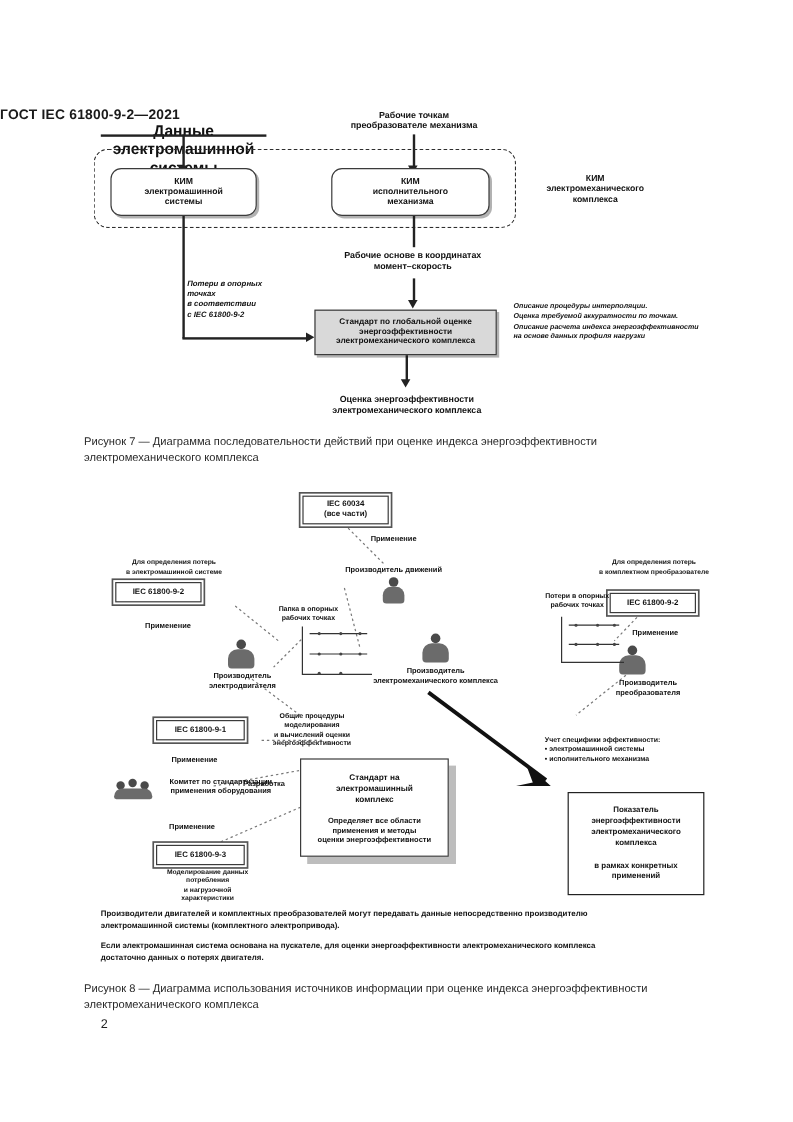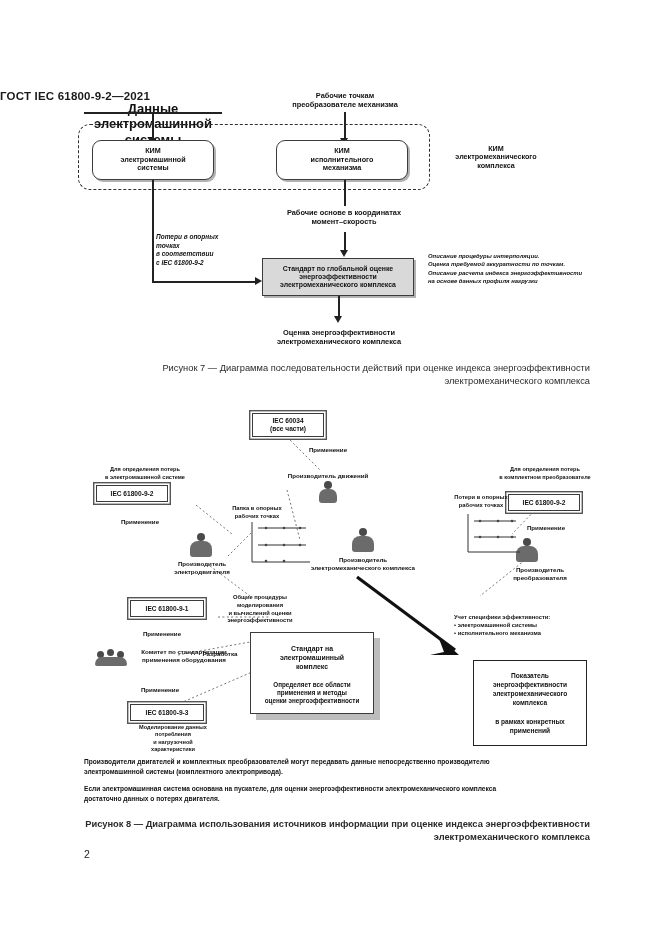--- a/index.html
+++ b/index.html
@@ -31,27 +31,27 @@
   }
   .pgnum {
     position: absolute;
     left: 84px;
     top: 848px;
     font-size: 10.5px;
     color: #222;
   }
   .caption {
     position: absolute;
-    text-align: right;
+    text-align: left;
     font-size: 9.3px;
     color: #2a2a2a;
     line-height: 13px;
   }
   .cap7 { left: 70px; width: 520px; top: 362px; }
-  .cap8 { left: 70px; width: 520px; top: 818px; font-weight: bold; }
+  .cap8 { left: 70px; width: 520px; top: 818px; }
 
   
   .fig { position: absolute; }
   .lbl {
     position: absolute;
     text-align: center;
     color: #111;
     line-height: 1.18;
     font-weight: bold;
   }

